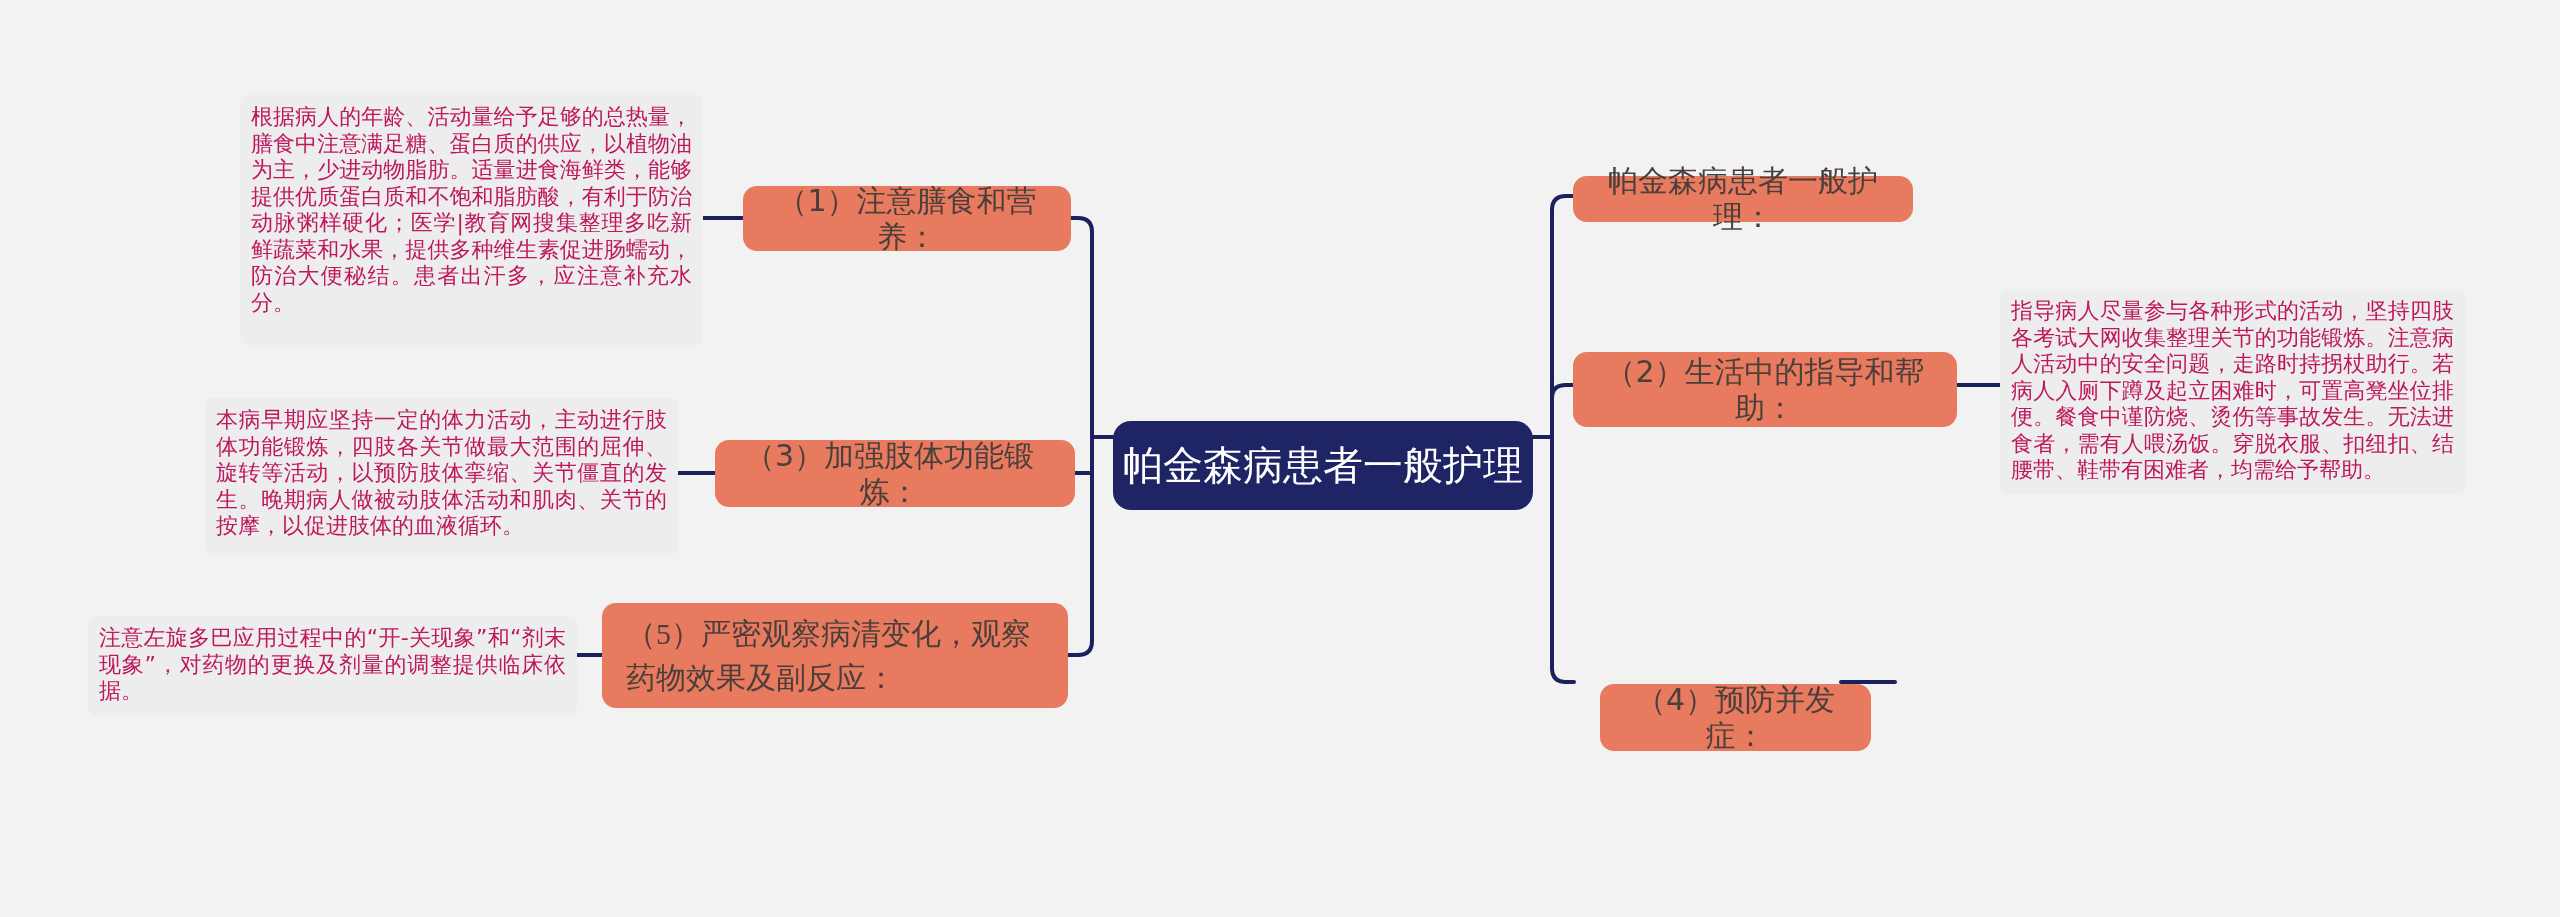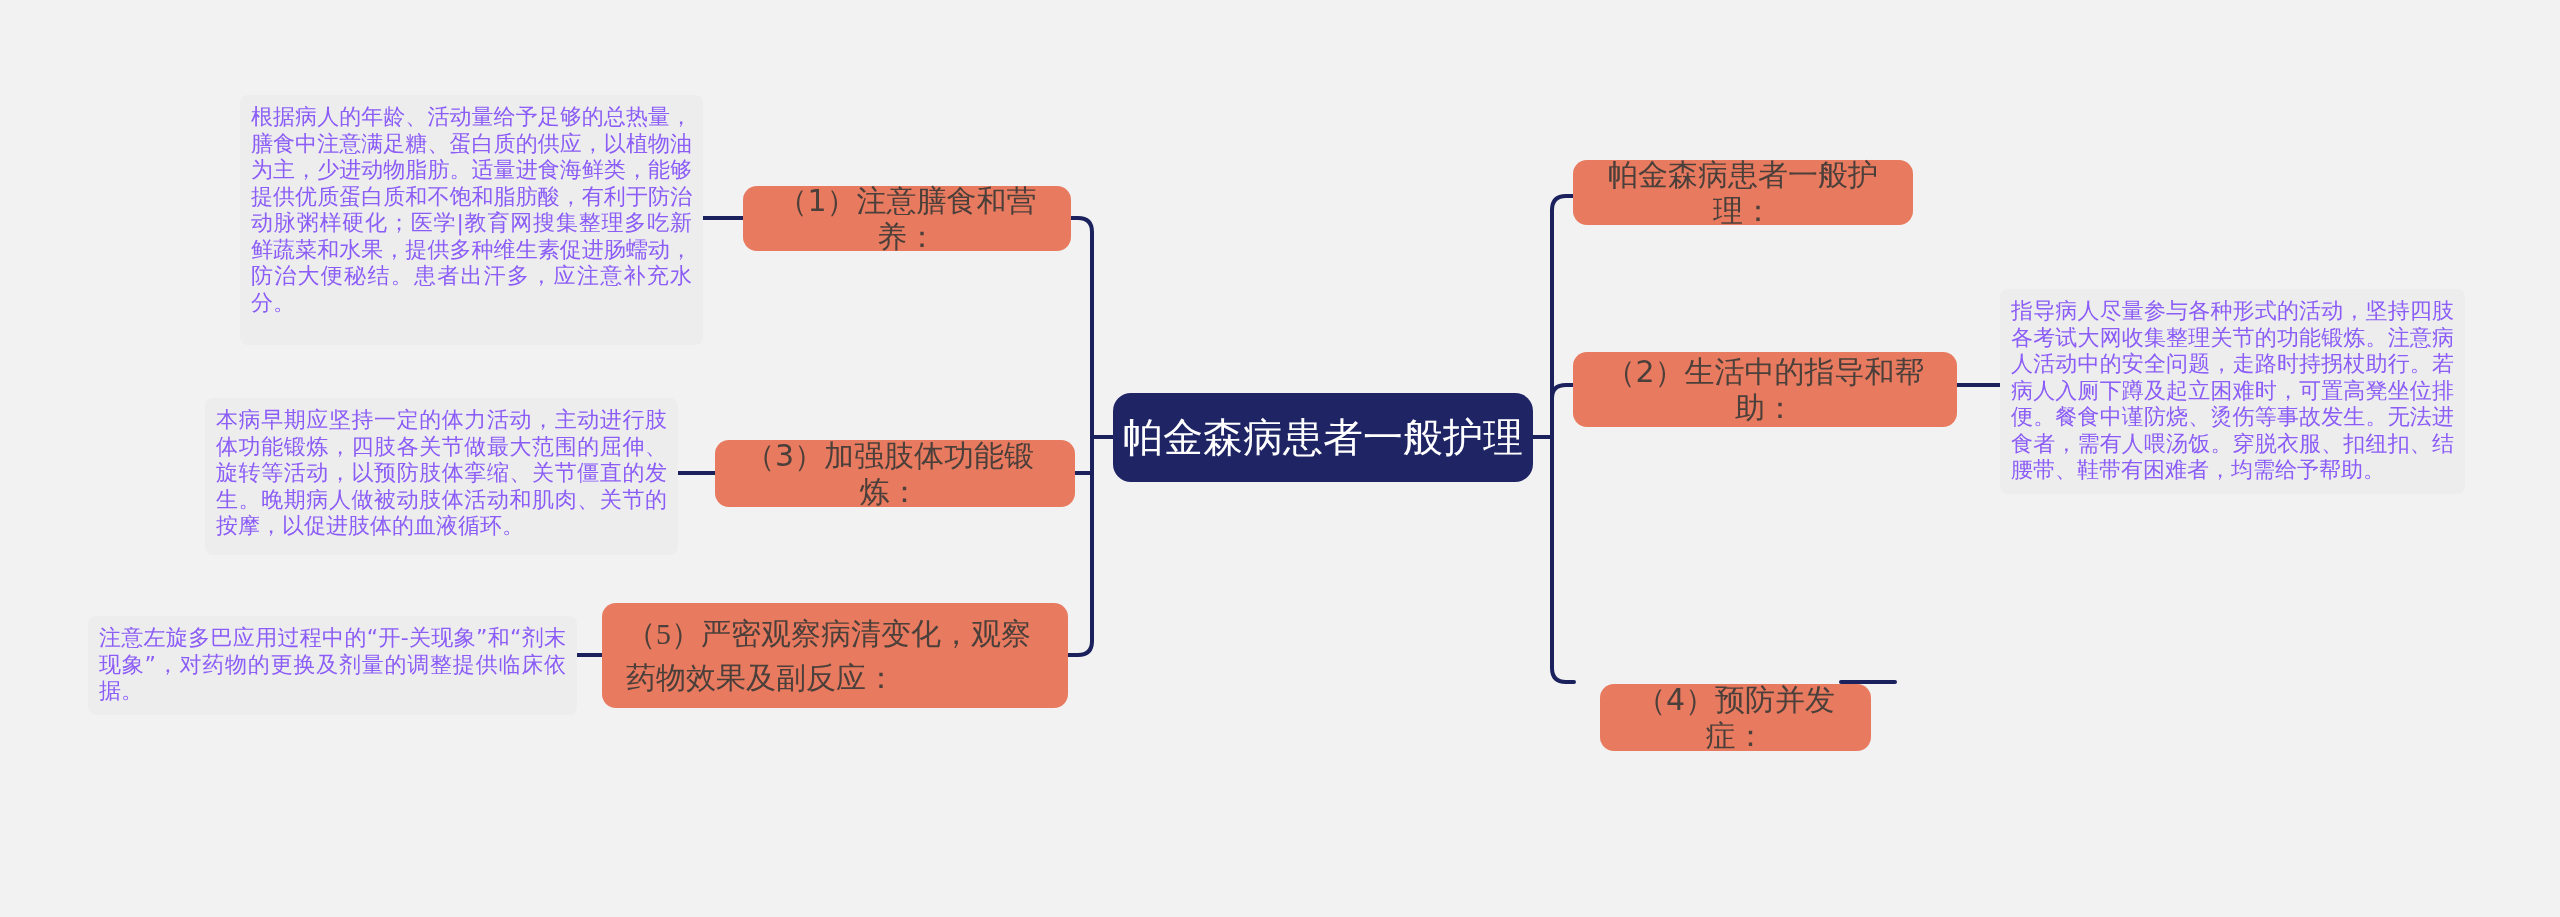--- a/index.html
+++ b/index.html
@@ -52,43 +52,44 @@
     z-index:2;
     background:#1e2464;
     border-radius:18px;
     color:#ffffff;
     display:flex;
     align-items:center;
     justify-content:center;
     text-align:left;
     font-size:40px;
     box-sizing:border-box;
+    margin-top:28px;
   }
   .note{
     position:absolute;
     z-index:1;
     background:#ededee;
     border-radius:8px;
-    color:#8b5cf6;
+    color:#be185d;
     font-size:22px;
     line-height:26.5px;
     box-sizing:border-box;
     padding:9px 11px;
     text-align:justify;
   }
   
   .note-1{left:240px;top:95px;width:463px;height:250px;}
   .node-1{left:743px;top:186px;width:328px;height:65px;}
   .note-3{left:205px;top:398px;width:473px;height:157px;}
   .node-3{left:715px;top:440px;width:360px;height:67px;padding-left:7px;}
   .note-5{left:88px;top:616px;width:489px;height:99px;}
   .node-5{left:602px;top:603px;width:466px;height:105px;font-size:30px;line-height:44px;font-family:Liberation Serif, serif;}
   .root-node{left:1113px;top:393px;width:420px;height:89px;}
   
-  .node-r0{left:1573px;top:160px;width:340px;height:65px;}
+  .node-r0{left:1573px;top:176px;width:340px;height:46px;}
   .node-r2{left:1573px;top:352px;width:384px;height:75px;}
   .note-r2{left:2000px;top:289px;width:465px;height:205px;}
   .node-r4{left:1572px;top:684px;width:271px;height:67px;margin-left:28px;}
   .note-r4{left:1893px;top:557px;width:455px;height:256px;}
 </style>
 </head>
 <body>
 
 <div class="canvas">
 

